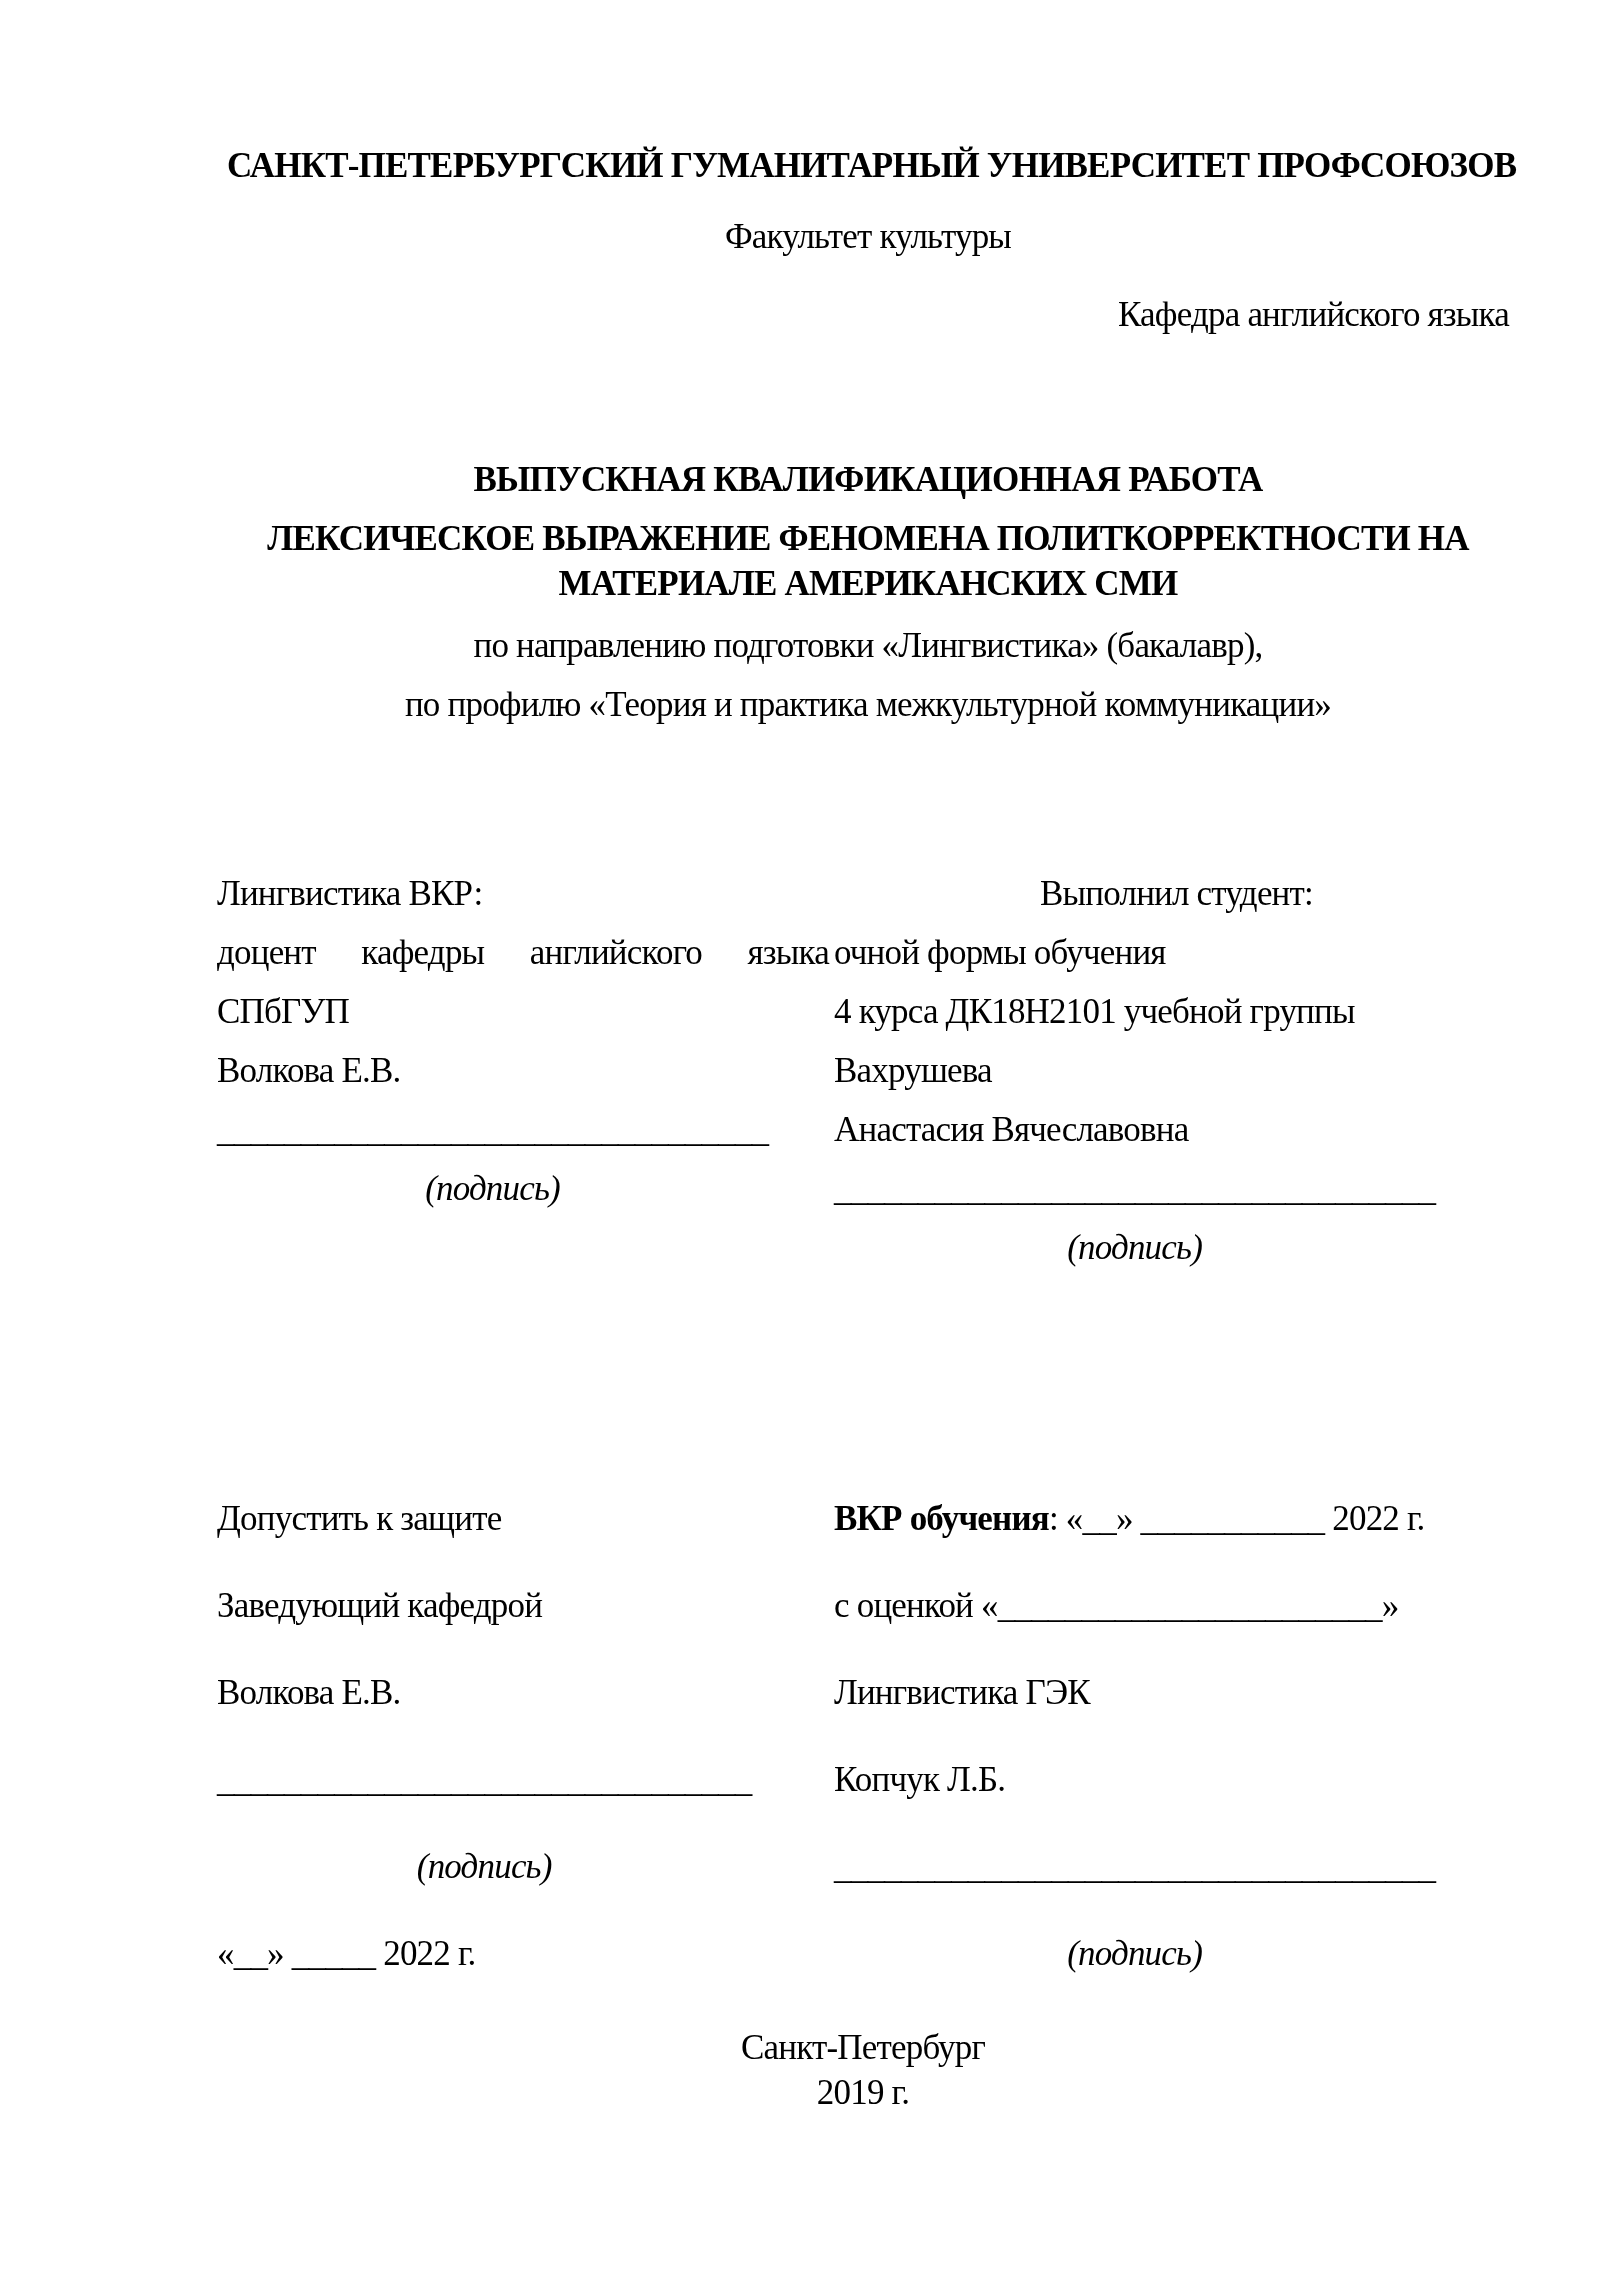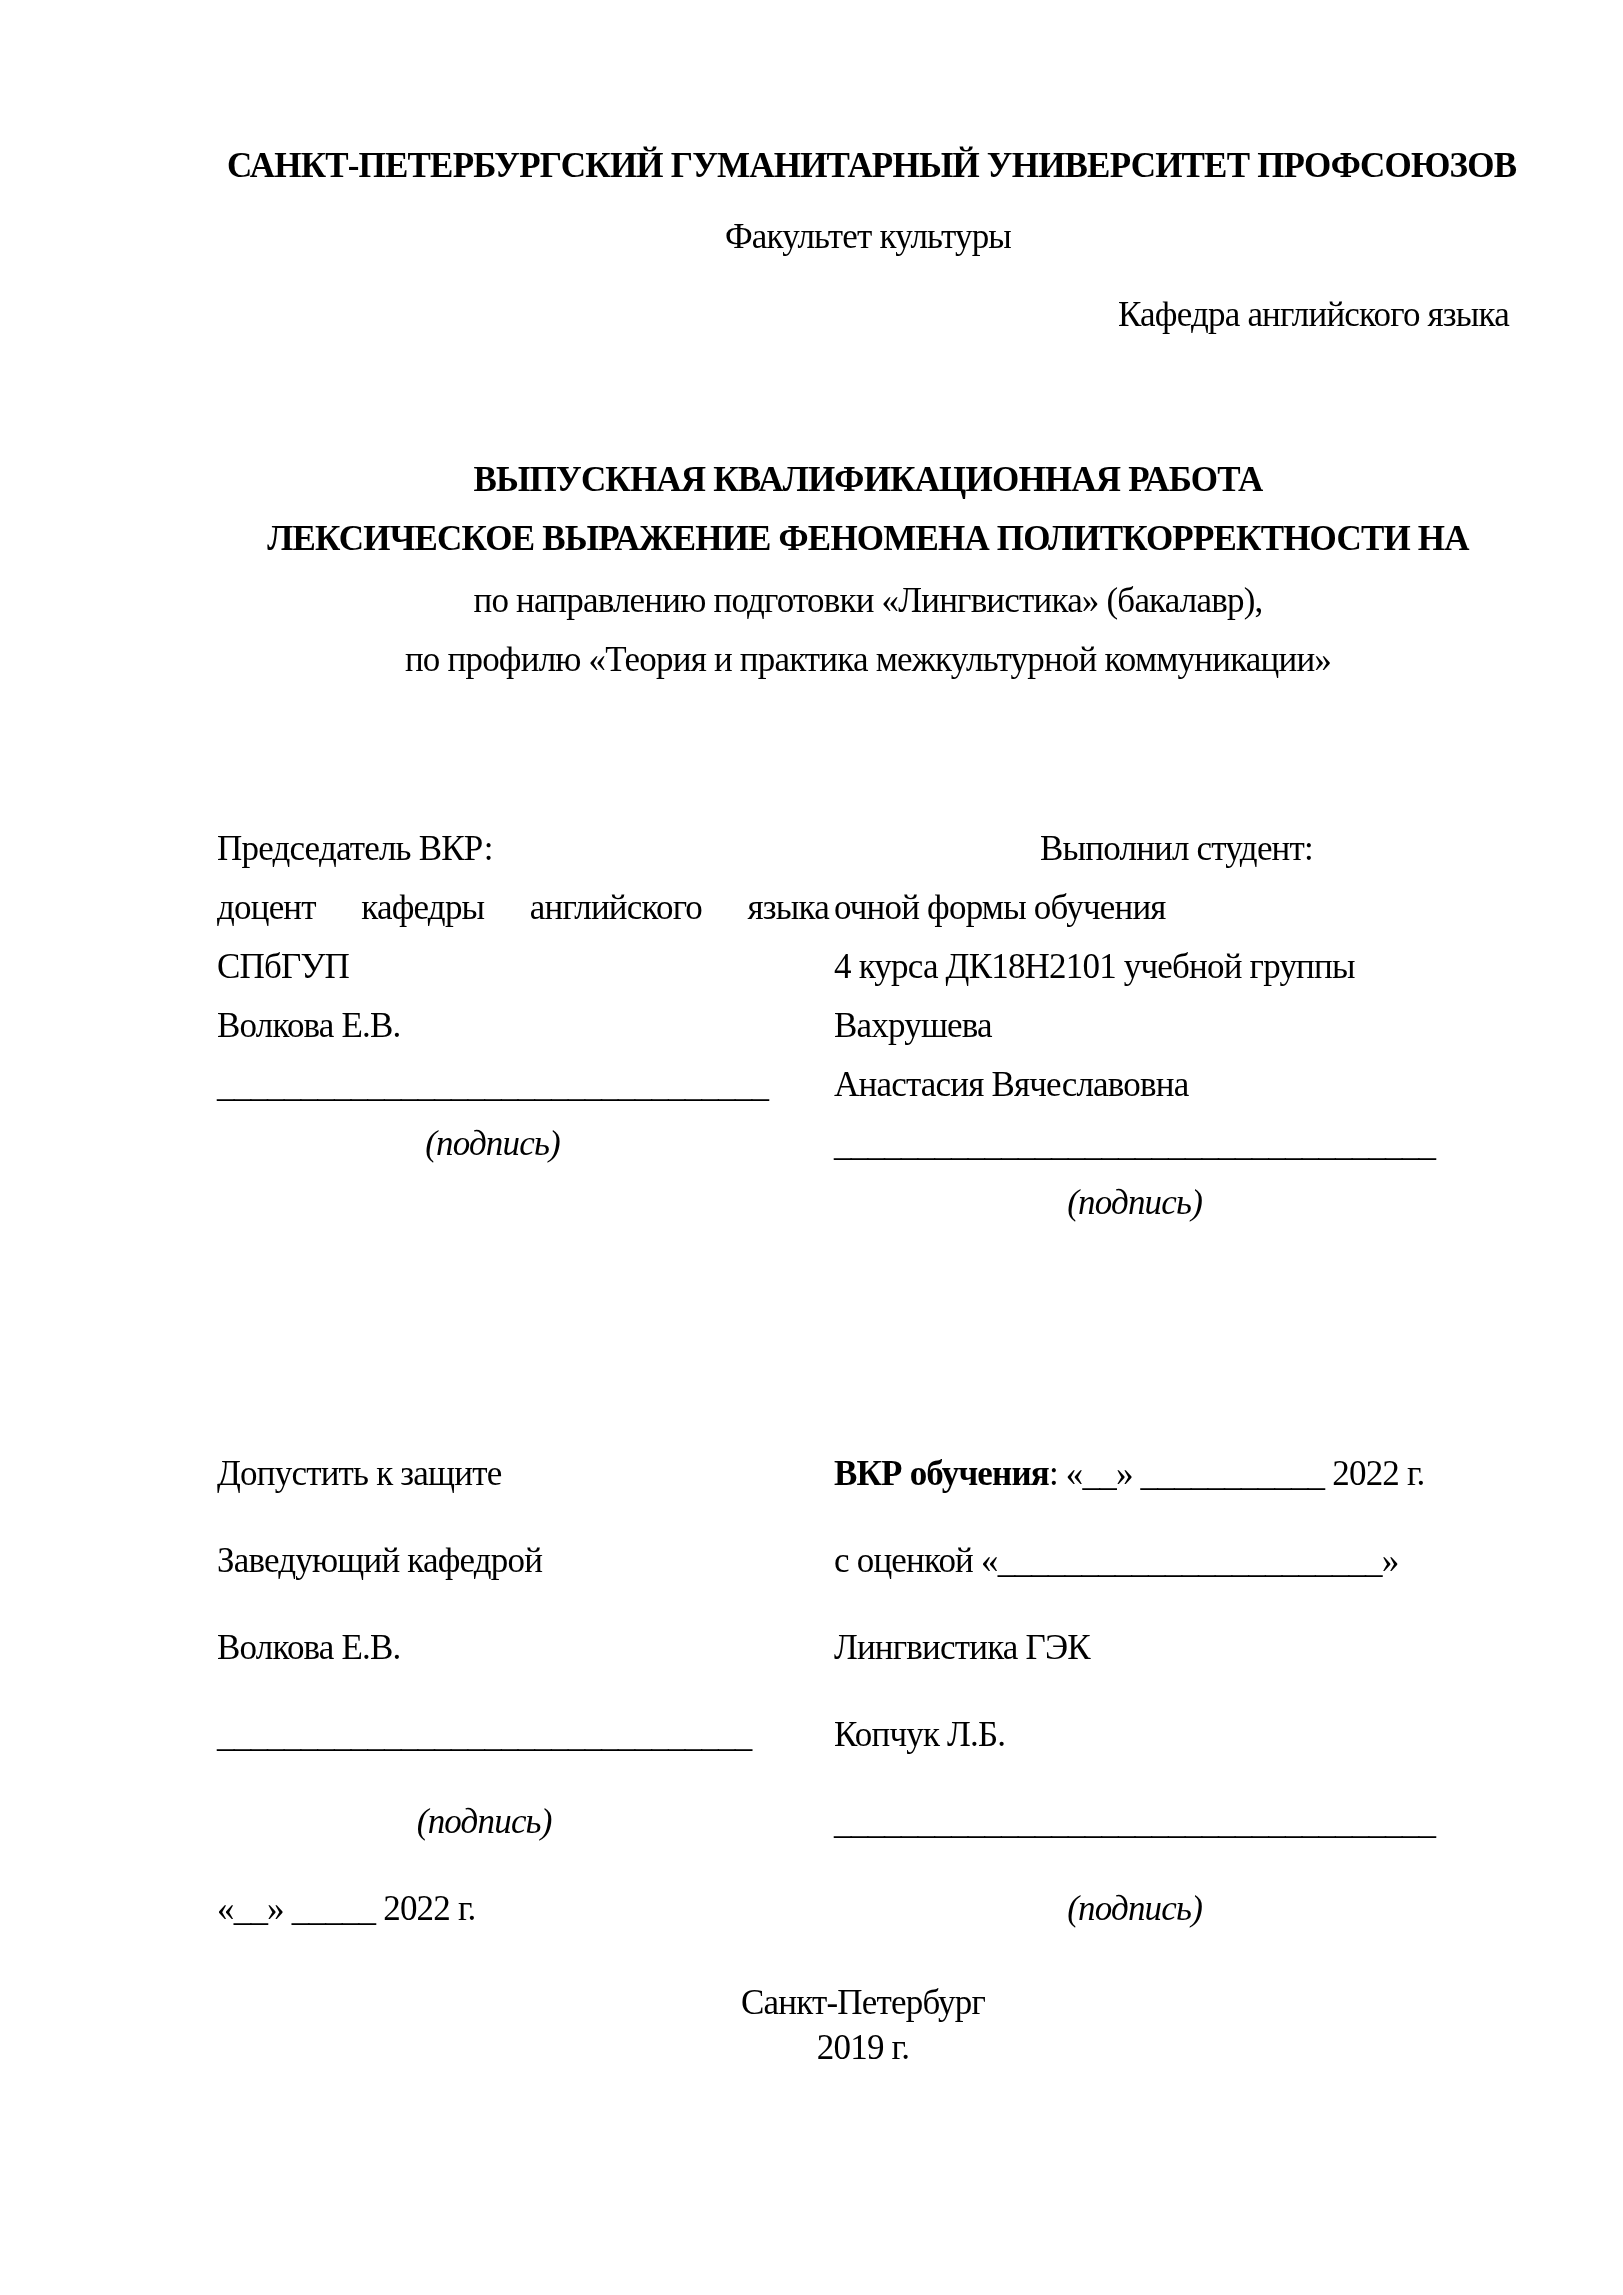--- a/index.html
+++ b/index.html
@@ -62,29 +62,30 @@
   <header>
     <div class="row b ctr nowrap">САНКТ-ПЕТЕРБУРГСКИЙ ГУМАНИТАРНЫЙ УНИВЕРСИТЕТ ПРОФСОЮЗОВ</div>
     <div class="row ctr hdr-faculty">Факультет культуры</div>
     <div class="row rt hdr-department">Кафедра английского языка</div>
   </header>
 
   <section class="title-block">
     <div class="row b ctr nowrap">ВЫПУСКНАЯ КВАЛИФИКАЦИОННАЯ РАБОТА</div>
     <div class="thesis-title b ctr">
       <div class="nowrap">ЛЕКСИЧЕСКОЕ ВЫРАЖЕНИЕ ФЕНОМЕНА ПОЛИТКОРРЕКТНОСТИ НА</div>
+      <div class="nowrap">МАТЕРИАЛЕ АМЕРИКАНСКИХ СМИ</div>
     </div>
     <div class="row ctr program-line">по направлению подготовки «Лингвистика» (бакалавр),</div>
     <div class="row ctr">по профилю «Теория и практика межкультурной коммуникации»</div>
   </section>
 
   <section class="cols cols-mid">
 
     <div class="col-left">
-      <div class="row">Председатель ВКР:</div>
+      <div class="row">Лингвистика ВКР:</div>
       <div class="just-line">
         <span>доцент</span>
         <span>кафедры</span>
         <span>английского</span>
         <span>языка</span>
       </div>
       <div class="row">СПбГУП</div>
       <div class="row">Волкова Е.В.</div>
       <div class="sig-block">
         <div class="row nowrap">_________________________________</div>

